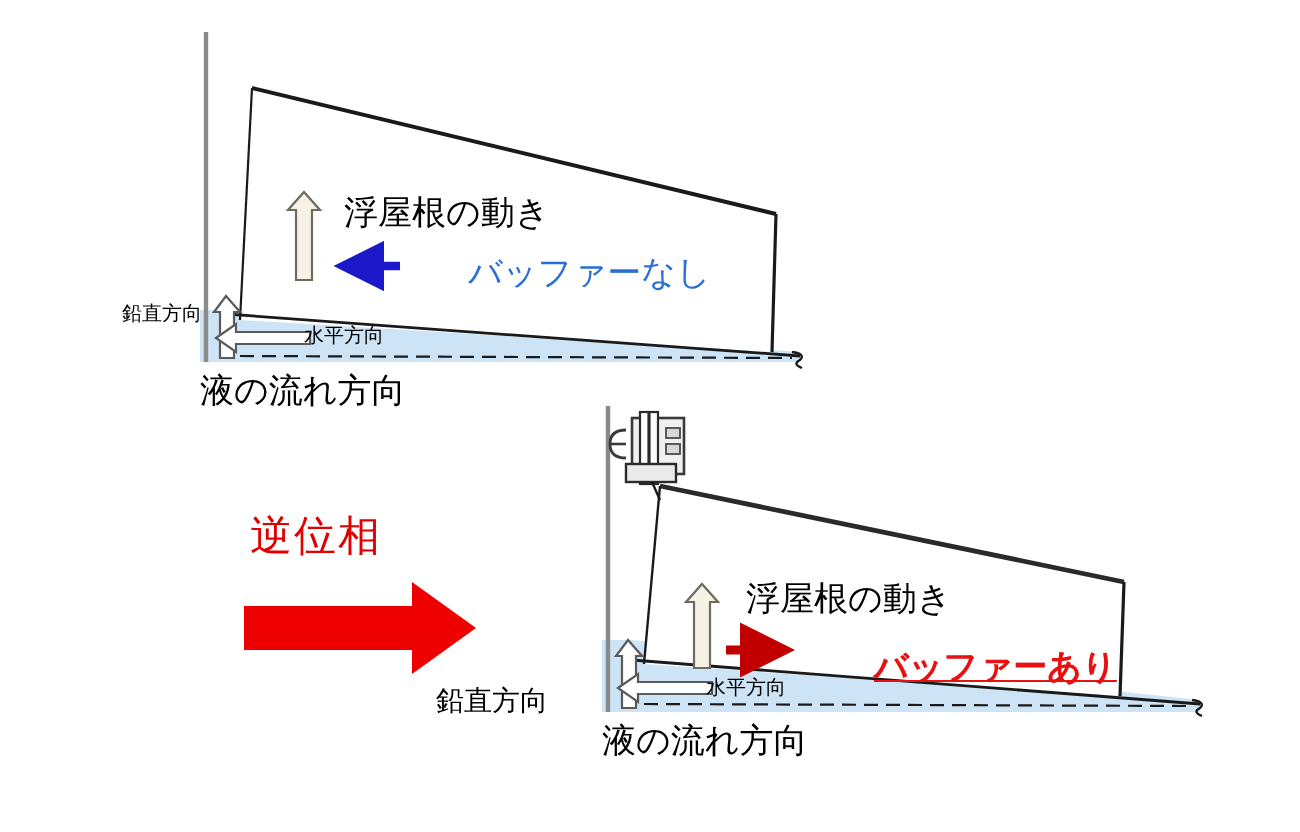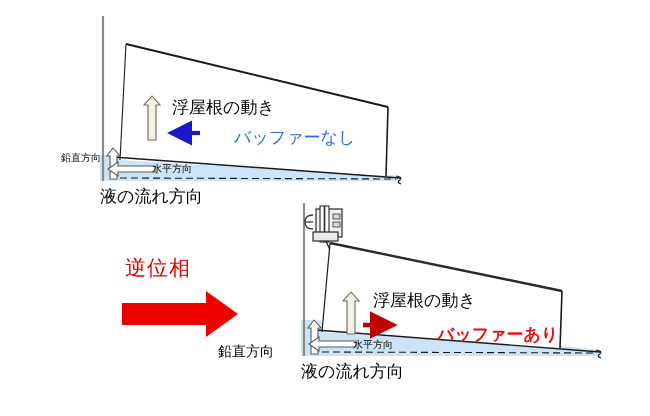--- a/index.html
+++ b/index.html
@@ -27,21 +27,21 @@
     font-family: "DejaVu Sans", "Liberation Sans", sans-serif;
     color: #000000;
     line-height: 1;
   }
   .jp-lg   { font-size: 17px; }
   .jp-md   { font-size: 14px; }
   .jp-sm   { font-size: 10px; }
   .jp-xl   { font-size: 21px; font-weight: normal; }
   .blue    { color: #2b6fd4; }
   .red     { color: #e00000; }
-  .redbold { color: #e81010; font-weight: bold; }
+  .redbold { color: #e81010; font-weight: bold; text-decoration: underline; }
 </style>
 </head>
 <body>
 
 <svg id="canvas" viewBox="0 0 650 416" xmlns="http://www.w3.org/2000/svg">
 
   <defs>
     <marker id="blueHead" markerWidth="6" markerHeight="6" refX="5" refY="3" orient="auto">
       <path d="M0,0 L6,3 L0,6 z" fill="#1a18c8"></path>
     </marker>

